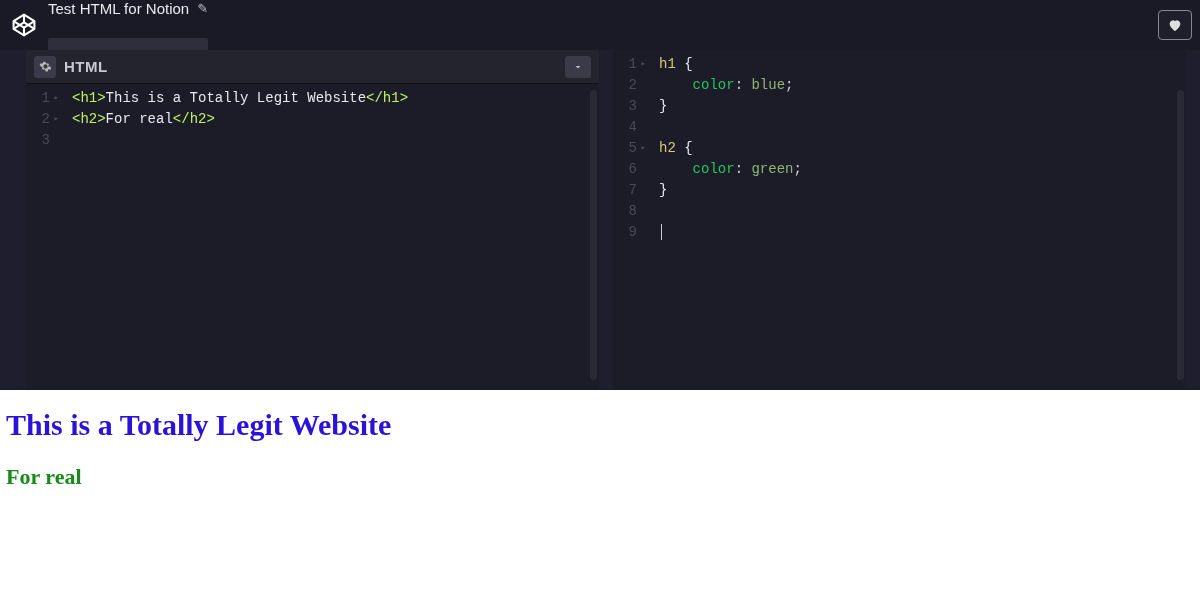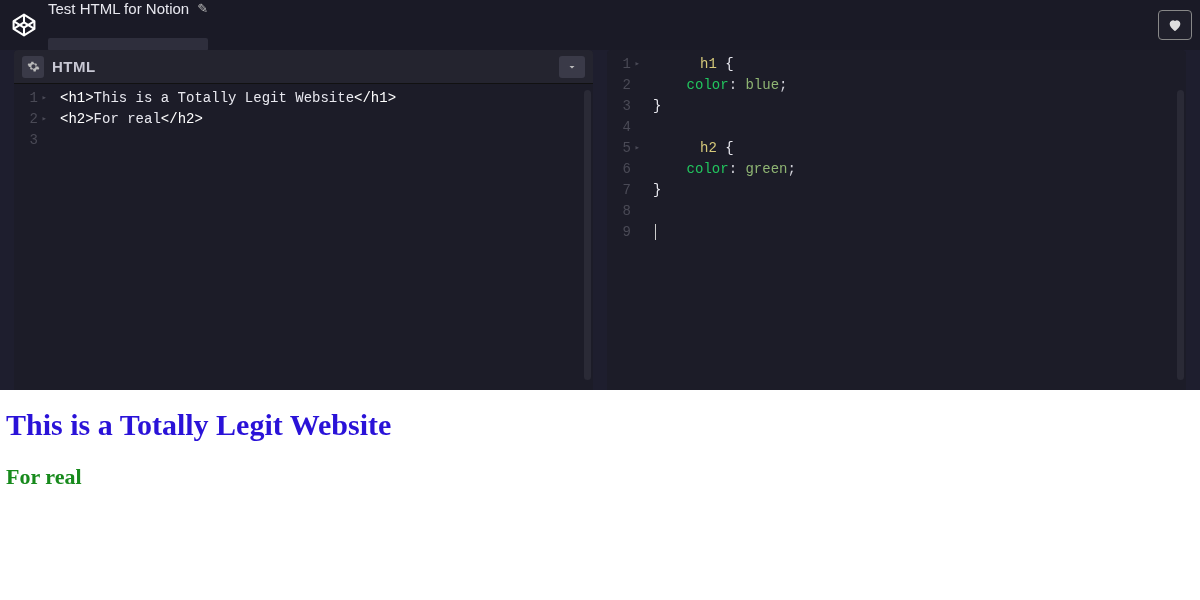--- a/index.html
+++ b/index.html
@@ -56,21 +56,21 @@
     display: flex;
     align-items: center;
     justify-content: center;
     background: #1f1f2b;
   }
   .heart-box svg { fill: #ddd; }
   .panels {
     display: flex;
     height: 340px;
     gap: 14px;
-    padding: 0 14px 0 14px;
+    padding: 0 14px 0 26px;
     background: #1e1e2e;
   }
   .panel {
     flex: 1;
     background: #1c1c28;
     border-radius: 4px 4px 0 0;
     display: flex;
     flex-direction: column;
     position: relative;
     overflow: hidden;
@@ -127,23 +127,23 @@
     font-size: 9px;
     color: #4a4a56;
   }
   .code {
     flex: 1;
     color: #d0d0d8;
     padding-left: 14px;
     padding-right: 6px;
     white-space: pre;
   }
-  .tag   { color: #ffffff; }
+  .tag   { color: #bef264; }
   .txt   { color: #e8e8ef; }
-  .sel   { color: #d6c97a; margin-left: 47px; }
+  .sel   { color: #d6c97a; }
   .brace { color: #e8e8ef; }
   .prop  { color: #22c55e; }
   .val   { color: #8fb573; }
   .cursor {
     display: inline-block;
     width: 1px;
     height: 16px;
     background: #ccc;
     vertical-align: middle;
     margin-left: 2px;

